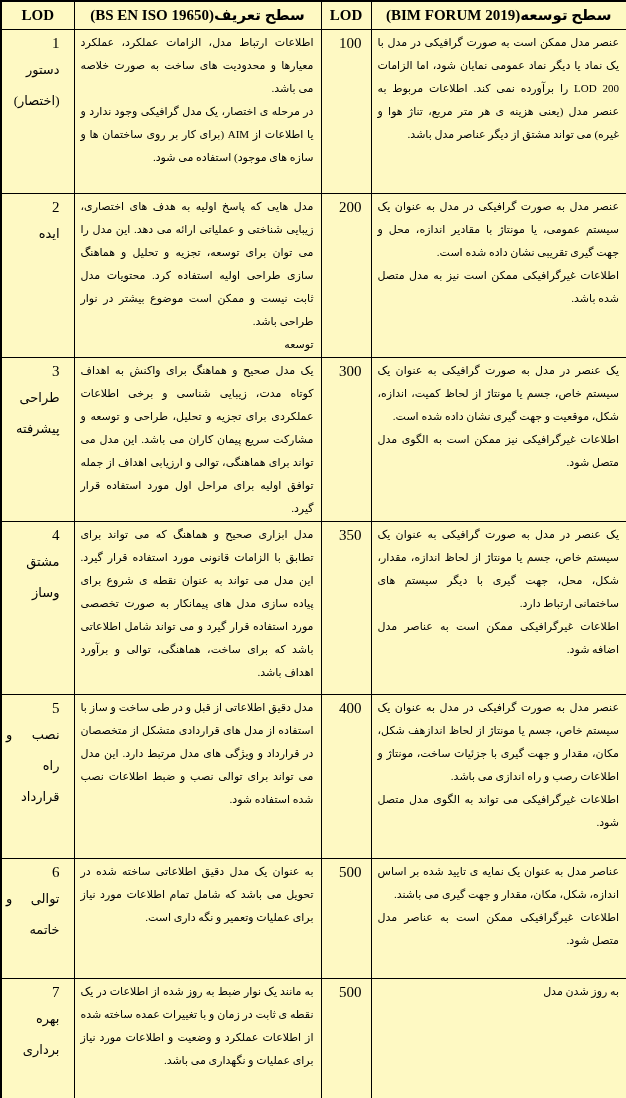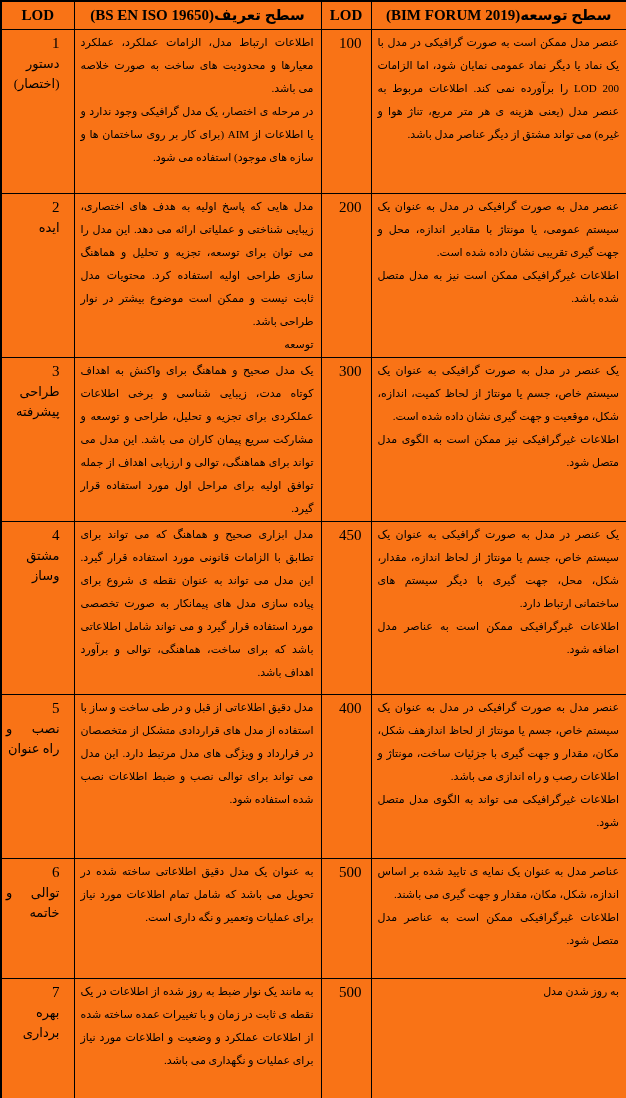--- a/index.html
+++ b/index.html
@@ -1,17 +1,17 @@
 <!DOCTYPE html>
 <html lang="fa"><head>
 <meta charset="utf-8">
 <style>
   html, body { margin: 0; padding: 0; background: #ffffff; }
   body { font-family: "Liberation Serif", "DejaVu Sans", serif; color: #000; }
-  .page { width: 626px; height: 1098px; background: #f97316; overflow: hidden; }
+  .page { width: 626px; height: 1098px; background: #fef9c3; overflow: hidden; }
 
   table.lod {
     width: 626px;
     border-collapse: collapse;
     table-layout: fixed;
     border: 2px solid #000;
   }
   table.lod col.c-stage { width: 73px; }
   table.lod col.c-def   { width: 247px; }
   table.lod col.c-lod   { width: 50px; }
@@ -54,21 +54,21 @@
     line-height: 23px;
   }
 
   td.cell-stage { padding: 2px 14px 2px 4px; }
   .stage-num {
     direction: rtl;
     text-align: right;
     font-size: 15px;
     line-height: 22px;
   }
-  .stage-label { font-size: 13px; line-height: 20px; }
+  .stage-label { font-size: 13px; line-height: 31px; }
 
   td.cell-def { padding: 1px 7px 1px 6px; }
   td.cell-dev { padding: 1px 7px 1px 6px; margin-left: 12px; }
 
   td.cell-lod { padding: 2px 9px 2px 4px; }
   .lod-num {
     direction: ltr;
     text-align: right;
     font-size: 15px;
     line-height: 22px;
@@ -145,31 +145,31 @@
       </tr>
       <tr>
         <td class="cell-stage">
           <div class="stage-num">4</div>
           <div class="stage-label fa">مشتق وساز</div>
         </td>
         <td class="cell-def">
           <div class="fa">مدل ابزاری صحیح و هماهنگ که می تواند برای تطابق با الزامات قانونی مورد استفاده قرار گیرد. این مدل می تواند به عنوان نقطه ی شروع برای پیاده سازی مدل های پیمانکار به صورت تخصصی مورد استفاده قرار گیرد و می تواند شامل اطلاعاتی باشد که برای ساخت، هماهنگی، توالی و برآورد اهداف باشد.</div>
         </td>
         <td class="cell-lod">
-          <div class="lod-num">450</div>
+          <div class="lod-num">350</div>
         </td>
         <td class="cell-dev">
           <div class="fa">یک عنصر در مدل به صورت گرافیکی به عنوان یک سیستم خاص، جسم یا مونتاژ از لحاظ اندازه، مقدار، شکل، محل، جهت گیری با دیگر سیستم های ساختمانی ارتباط دارد.
 اطلاعات غیرگرافیکی ممکن است به عناصر مدل اضافه شود.</div>
         </td>
       </tr>
       <tr>
         <td class="cell-stage">
           <div class="stage-num">5</div>
-          <div class="stage-label fa">نصب و راه عنوان</div>
+          <div class="stage-label fa">نصب و راه قرارداد</div>
         </td>
         <td class="cell-def">
           <div class="fa">مدل دقیق اطلاعاتی از قبل و در طی ساخت و ساز با استفاده از مدل های قراردادی متشکل از متخصصان در قرارداد و ویژگی های مدل مرتبط دارد. این مدل می تواند برای توالی نصب و ضبط اطلاعات نصب شده استفاده شود.</div>
         </td>
         <td class="cell-lod">
           <div class="lod-num">400</div>
         </td>
         <td class="cell-dev">
           <div class="fa">عنصر مدل به صورت گرافیکی در مدل به عنوان یک سیستم خاص، جسم یا مونتاژ از لحاظ اندازهف شکل، مکان، مقدار و جهت گیری با جزئیات ساخت، مونتاژ و اطلاعات رصب و راه اندازی می باشد.
 اطلاعات غیرگرافیکی می تواند به الگوی مدل متصل شود.</div>

